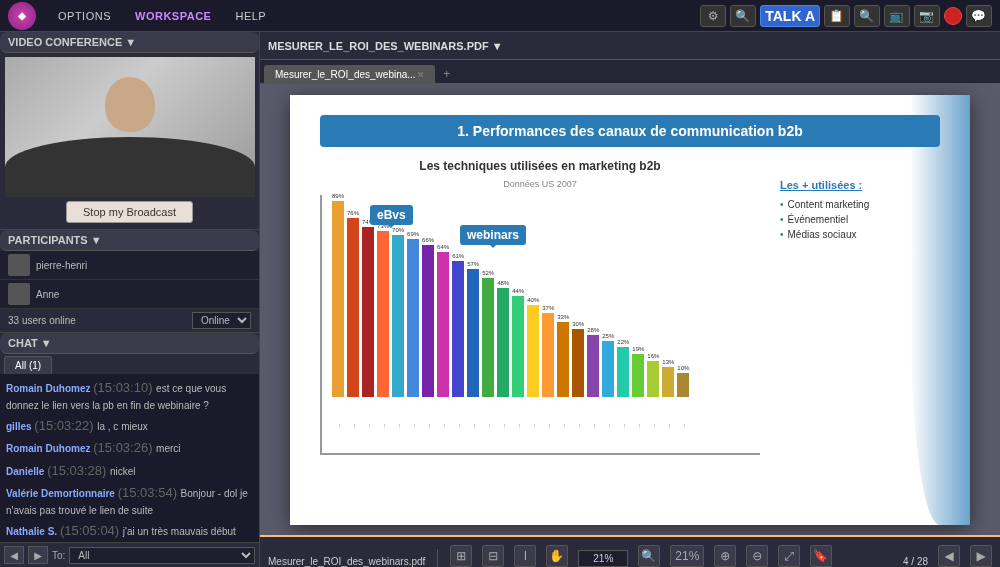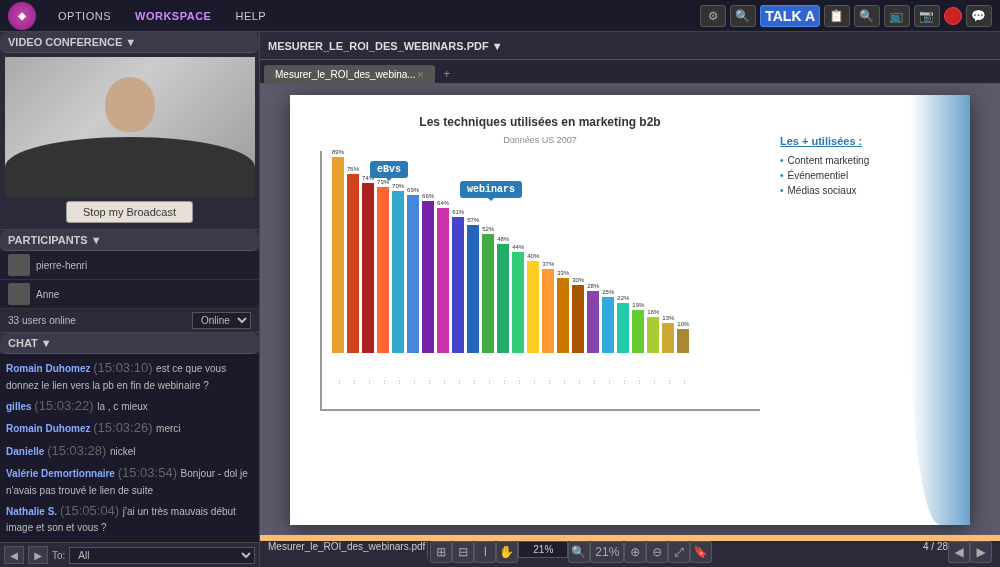--- a/index.html
+++ b/index.html
@@ -426,25 +426,24 @@
       height: 55px;
       overflow: hidden;
       white-space: nowrap;
     }
 
     
     .callout {
       position: absolute;
       background: #2a7ab5;
       color: white;
-      font-size: 10px;
+      font-size: 12px;
       padding: 3px 7px;
       border-radius: 3px;
       font-weight: bold;
-      font-family: Liberation Mono, monospace;
     }
     .callout::after {
       content: '';
       position: absolute;
       bottom: -6px;
       left: 50%;
       transform: translateX(-50%);
       border: 3px solid transparent;
       border-top-color: #2a7ab5;
     }
@@ -481,24 +480,24 @@
       background: linear-gradient(90deg, transparent, #2a7ab5);
       border-radius: 0 0 0 50%;
       opacity: 0.7;
     }
 
     
     #doc-toolbar {
       height: 32px;
       background: #2a2a3a;
       display: flex;
-      align-items: flex-start;
+      align-items: flex-end;
       padding: 0 8px;
-      gap: 0;
-      border-top: 6px solid #fdba74;
+      gap: 10px;
+      border-top: 2px solid #fdba74;
     }
     .doc-toolbar-text {
       font-size: 10px;
       color: #ccc;
     }
     .doc-toolbar-icon {
       width: 22px;
       height: 22px;
       background: #3a3a4a;
       border: 1px solid #555;
@@ -587,20 +586,23 @@
         <select class="online-select">
           <option>Online</option>
           <option>Away</option>
         </select>
       </div>
     </div>
 
     <div id="chat-section">
       <div class="section-header">
         <span>CHAT ▼</span>
+      </div>
+      <div class="chat-tabs">
+        <div class="chat-tab active">All (1)</div>
       </div>
       <div class="chat-messages">
         <div class="chat-msg">
           <span class="sender">Romain Duhomez </span>
           <span class="time">(15:03:10) </span>
           <span>est ce que vous donnez le lien vers la pb en fin de webinaire ?</span>
         </div>
         <div class="chat-msg">
           <span class="sender">gilles </span>
           <span class="time">(15:03:22) </span>
@@ -649,20 +651,21 @@
     <div id="doc-tabs">
       <div class="doc-tab active">
         <span>Mesurer_le_ROI_des_webina...</span>
         <span class="doc-tab-close">✕</span>
       </div>
       <span class="doc-tab-add">+</span>
     </div>
 
     <div id="pdf-viewer">
       <div class="pdf-page">
+        <div class="slide-header">1. Performances des canaux de communication b2b</div>
 
         <div class="slide-content">
 
           <div class="chart-area">
             <div style="text-align:center; font-size:12px; font-weight:bold; color:#333; margin-bottom:6px;">Les techniques utilisées en marketing b2b</div>
             <div style="text-align:center; font-size:9px; color:#888; margin-bottom:6px;">Données US 2007</div>
             <div style="position:relative;">
               <div class="bar-chart" id="bar-chart">
 
               <div class="bar-group">

